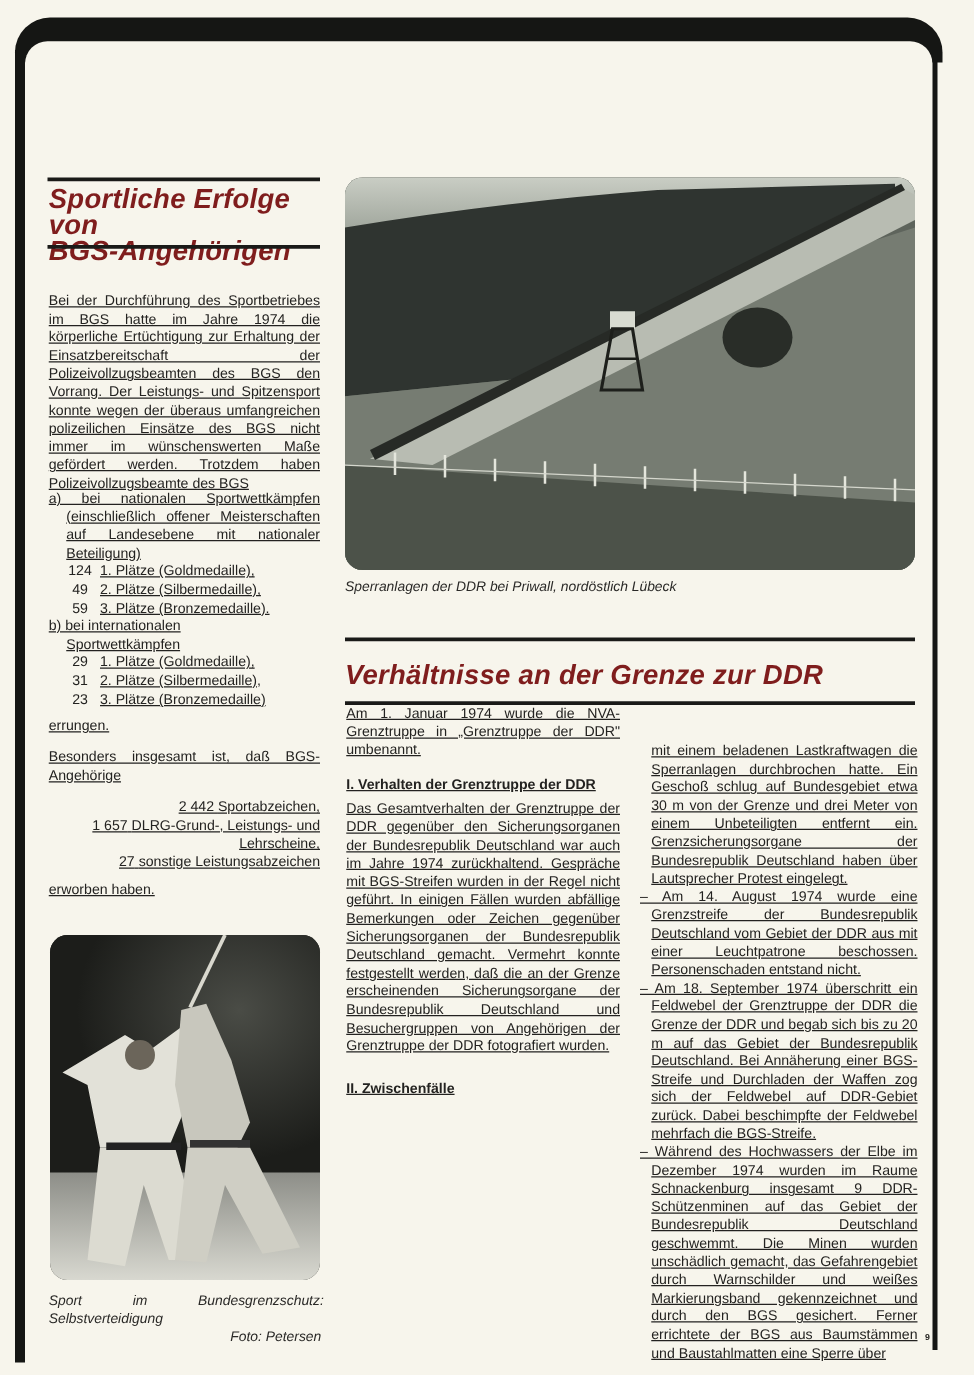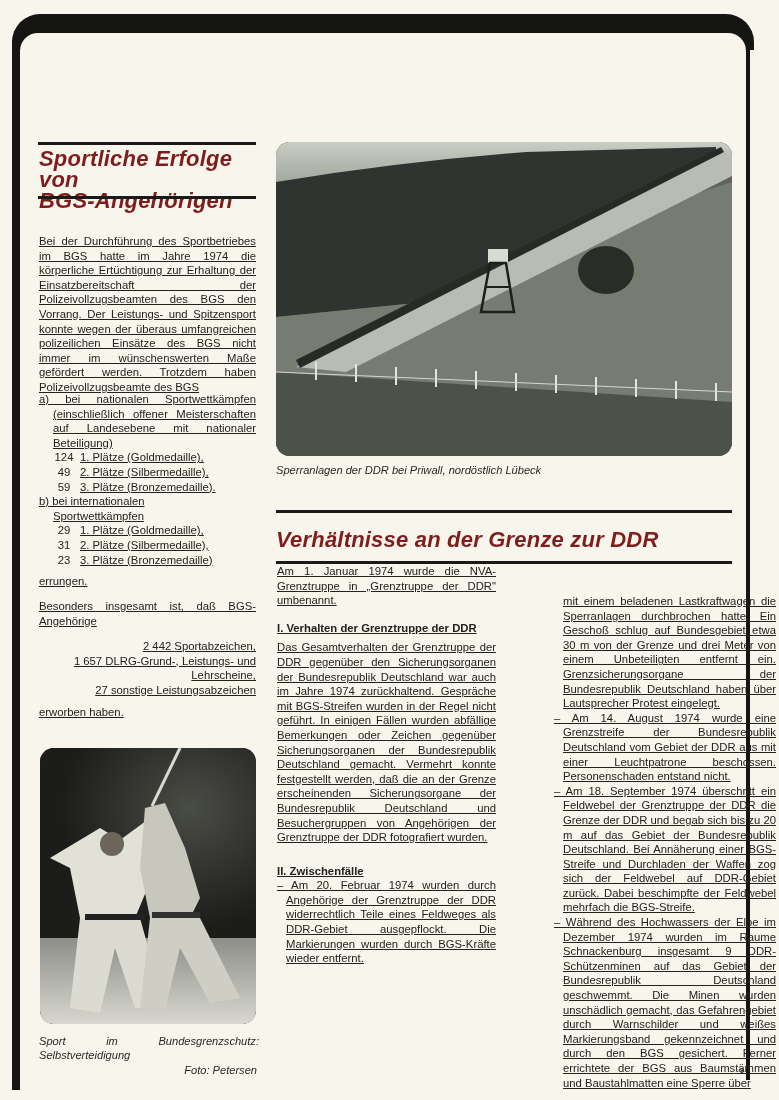--- a/index.html
+++ b/index.html
@@ -148,23 +148,22 @@
 
 <div class="rule" style="left:276px; top:510px; width:456px; height:3px;"></div>
 <div class="heading" style="left:276px; top:529px; width:456px;">Verhältnisse an der Grenze zur DDR</div>
 <div class="rule" style="left:276px; top:561px; width:456px; height:3px;"></div>
 
 <div class="txt" style="left:277px; top:564px; width:219px;">
   <p>Am 1. Januar 1974 wurde die NVA-Grenztruppe in „Grenztruppe der DDR" umbenannt.</p>
   <p class="sub" style="margin-top:13px;">I. Verhalten der Grenztruppe der DDR</p>
   <p style="margin-top:5px;">Das Gesamtverhalten der Grenztruppe der DDR gegenüber den Sicherungsorganen der Bundesrepublik Deutschland war auch im Jahre 1974 zurückhaltend. Gespräche mit BGS-Streifen wurden in der Regel nicht geführt. In einigen Fällen wurden abfällige Bemerkungen oder Zeichen gegenüber Sicherungsorganen der Bundesrepublik Deutschland gemacht. Vermehrt konnte festgestellt werden, daß die an der Grenze erscheinenden Sicherungsorgane der Bundesrepublik Deutschland und Besuchergruppen von Angehörigen der Grenztruppe der DDR fotografiert wurden.</p>
   <p class="sub" style="margin-top:19px;">II. Zwischenfälle</p>
-  <p class="hang" style="padding-left:9px; text-indent:-9px;">– Am 20. Februar 1974 wurden durch Angehörige der Grenztruppe der DDR widerrechtlich Teile eines Feldweges als DDR-Gebiet ausgepflockt. Die Markierungen wurden durch BGS-Kräfte wieder entfernt.</p>
 </div>
 
-<div class="txt" style="left:512px; top:594px; width:222px;margin-left:42px;">
+<div class="txt" style="left:512px; top:594px; width:222px;">
   <p style="padding-left:9px;">mit einem beladenen Lastkraftwagen die Sperranlagen durchbrochen hatte. Ein Geschoß schlug auf Bundesgebiet etwa 30 m von der Grenze und drei Meter von einem Unbeteiligten entfernt ein. Grenzsicherungsorgane der Bundesrepublik Deutschland haben über Lautsprecher Protest eingelegt.</p>
   <p style="padding-left:9px; text-indent:-9px;">– Am 14. August 1974 wurde eine Grenzstreife der Bundesrepublik Deutschland vom Gebiet der DDR aus mit einer Leuchtpatrone beschossen. Personenschaden entstand nicht.</p>
   <p style="padding-left:9px; text-indent:-9px;">– Am 18. September 1974 überschritt ein Feldwebel der Grenztruppe der DDR die Grenze der DDR und begab sich bis zu 20 m auf das Gebiet der Bundesrepublik Deutschland. Bei Annäherung einer BGS-Streife und Durchladen der Waffen zog sich der Feldwebel auf DDR-Gebiet zurück. Dabei beschimpfte der Feldwebel mehrfach die BGS-Streife.</p>
   <p style="padding-left:9px; text-indent:-9px;">– Während des Hochwassers der Elbe im Dezember 1974 wurden im Raume Schnackenburg insgesamt 9 DDR-Schützenminen auf das Gebiet der Bundesrepublik Deutschland geschwemmt. Die Minen wurden unschädlich gemacht, das Gefahrengebiet durch Warnschilder und weißes Markierungsband gekennzeichnet und durch den BGS gesichert. Ferner errichtete der BGS aus Baumstämmen und Baustahlmatten eine Sperre über</p>
 </div>
 
 <div class="page-num" style="left:740px; top:1067px;">9</div>
 
 </body></html>

